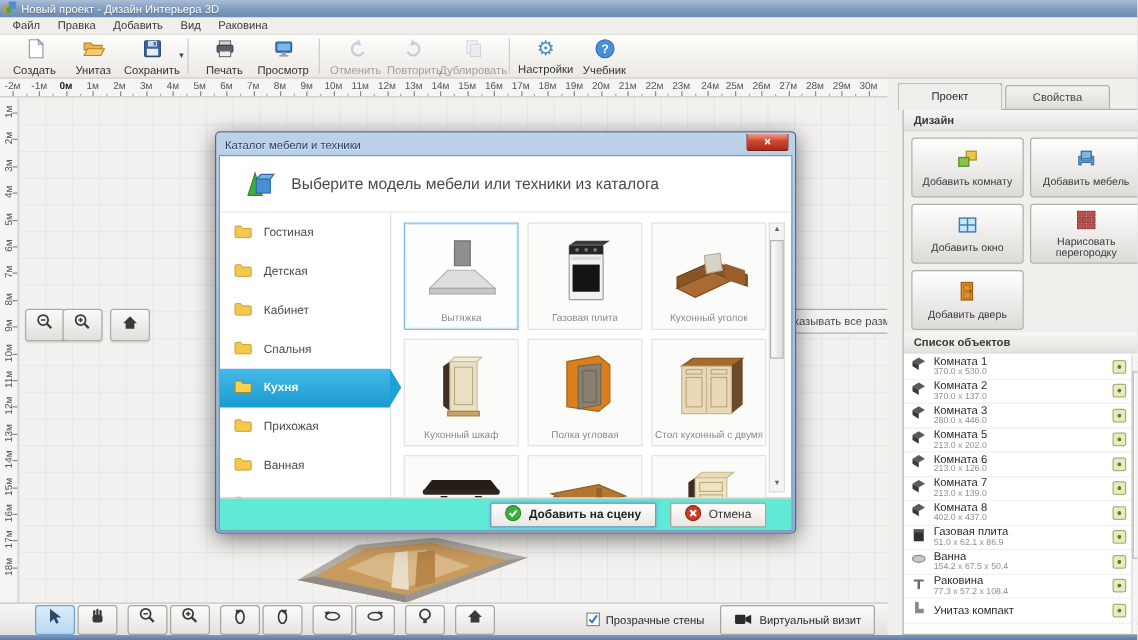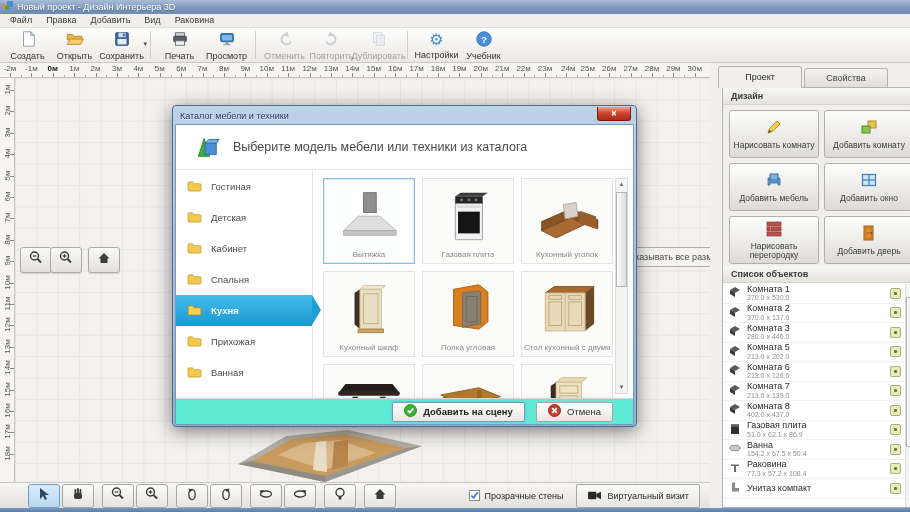--- a/index.html
+++ b/index.html
@@ -152,21 +152,21 @@
             <path d="M5 2 h8 l4 4 v12 h-12 z" fill="#fff" stroke="#8a98ac"></path>
             <path d="M13 2 l4 4 h-4 z" fill="#dde4ec" stroke="#8a98ac"></path>
           </svg></span>
       <span class="bl">Создать</span>
     </div>
     <div class="tbtn">
       <span><svg width="19" height="18" viewBox="0 0 20 20">
             <path d="M2 5 h6 l2 2 h8 v4 h-16 z" fill="#e8b64a" stroke="#b8862a"></path>
             <path d="M2 16 l3 -6 h15 l-3 6 z" fill="#f4cd6a" stroke="#b8862a"></path>
           </svg></span>
-      <span class="bl">Открыть</span>
+      <span class="bl">Унитаз</span>
     </div>
     <div class="tbtn">
       <span><svg width="18" height="18" viewBox="0 0 20 20">
             <rect x="3" y="3" width="14" height="14" rx="1" fill="#3f66a0" stroke="#2a4a7a"></rect>
             <rect x="6" y="3" width="8" height="5" fill="#cdd8ea"></rect>
             <rect x="11" y="4" width="2" height="3" fill="#3f66a0"></rect>
             <rect x="5" y="10" width="10" height="6" fill="#e8edf4"></rect>
           </svg></span>
       <span class="bl">Сохранить</span>
       <span class="ddarrow">▾</span>
@@ -606,27 +606,20 @@
   </div>
 
   <div class="rpanel">
     <div class="tab active">Проект</div>
     <div class="tab inactive">Свойства</div>
     <div class="panel-body">
       <div class="sect-h">Дизайн</div>
       <div class="dgrid">
         <div class="dbtn">
           <span><svg width="18" height="18" viewBox="0 0 18 18">
-                <polygon points="3,15 4.5,10.5 12,3 15,6 7.5,13.5" fill="#f2c94c" stroke="#b8962a"></polygon>
-                <polygon points="3,15 4.2,11.5 6.5,13.8" fill="#6a5a3a"></polygon>
-              </svg></span>
-          <span class="dl">Нарисовать комнату</span>
-        </div>
-        <div class="dbtn">
-          <span><svg width="18" height="18" viewBox="0 0 18 18">
                 <rect x="8" y="3" width="8" height="7" fill="#e8c84a" stroke="#b08a2a"></rect>
                 <rect x="2" y="8" width="8" height="7" fill="#8bc34a" stroke="#5a8a2a"></rect>
               </svg></span>
           <span class="dl">Добавить комнату</span>
         </div>
         <div class="dbtn">
           <span><svg width="18" height="18" viewBox="0 0 18 18">
                 <rect x="5" y="3" width="8" height="6" fill="#7fb3e0" stroke="#3a6a9a"></rect>
                 <path d="M3 7 v7 h2 v-2 h8 v2 h2 V7 h-2 v3 H5 V7 Z" fill="#5b9bd5" stroke="#3a6a9a" stroke-width=".8"></path>
               </svg></span>

